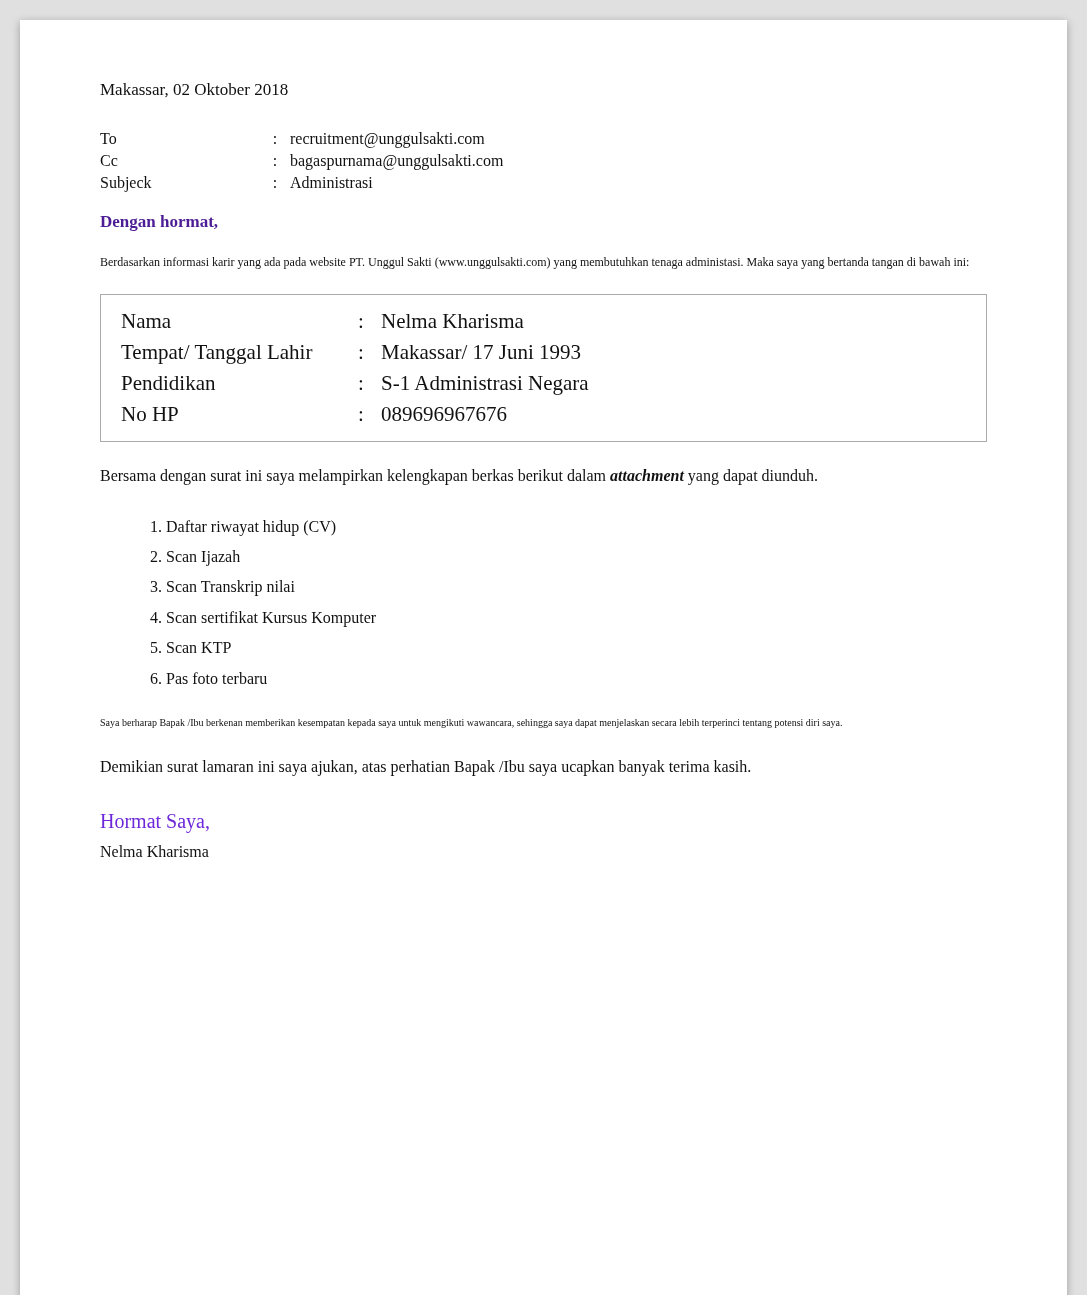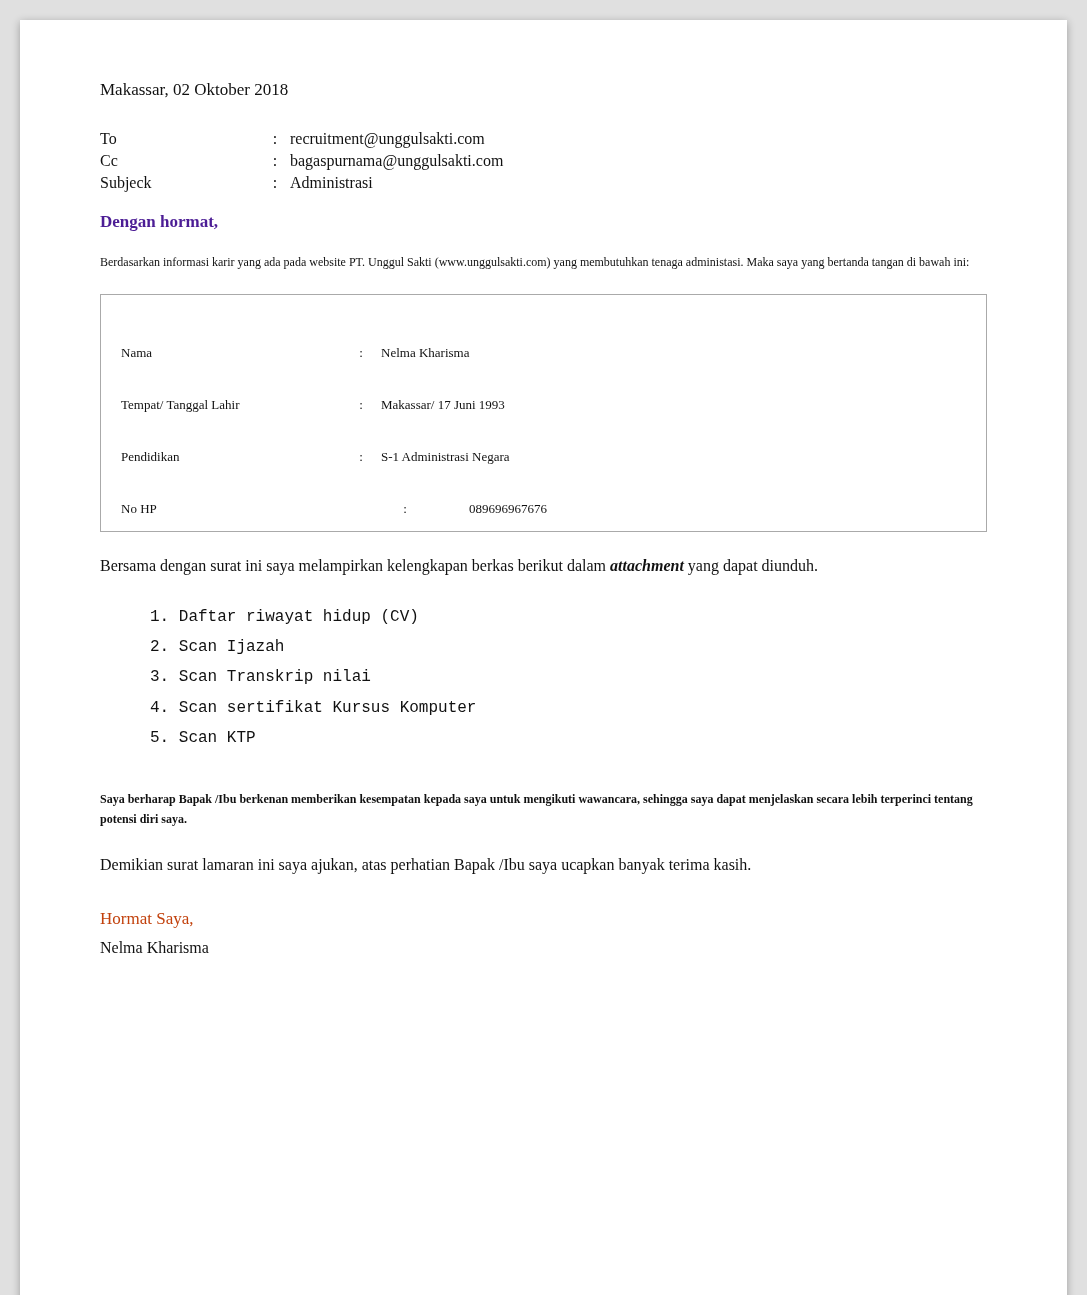--- a/index.html
+++ b/index.html
@@ -82,28 +82,26 @@
       padding: 14px 20px;
       margin-bottom: 20px;
       display: inline-block;
       width: 100%;
     }
 
     .info-row {
       display: flex;
       align-items: baseline;
       margin-bottom: 6px;
-      font-size: 13px;
-      color: #111;
-      margin-top: 36px;
+      font-size: 21px;
+      color: #111;
     }
 
     .info-row:last-child {
       margin-bottom: 0;
-      gap: 44px;
     }
 
     .info-label {
       width: 220px;
       flex-shrink: 0;
     }
 
     .info-colon {
       width: 40px;
       flex-shrink: 0;
@@ -122,49 +120,47 @@
     }
 
     .attachment-paragraph em {
       font-style: italic;
       font-weight: bold;
     }
 
     .numbered-list {
       list-style: none;
       margin-left: 50px;
-      margin-bottom: 35px;
-      font-family: Liberation Mono, monospace;
+      margin-bottom: 20px;
     }
 
     .numbered-list li {
       font-size: 16px;
       line-height: 1.9;
       color: #111;
     }
 
     .closing-paragraph {
-      font-size: 12px;
+      font-size: 10px;
       line-height: 1.7;
       margin-bottom: 22px;
       color: #111;
-      font-weight: bold;
     }
 
     .final-paragraph {
       font-size: 16px;
       line-height: 1.7;
       margin-bottom: 30px;
       color: #111;
     }
 
     .salutation {
-      font-size: 17px;
+      font-size: 20px;
       margin-bottom: 10px;
-      color: #c2410c;
+      color: #6d28d9;
     }
 
     .signature-name {
       font-size: 16px;
       color: #111;
       margin-top: 8px;
     }
   </style>
 </head>
 <body>
@@ -221,20 +217,21 @@
   <p class="attachment-paragraph">
     <span>Bersama dengan surat ini saya melampirkan kelengkapan berkas berikut dalam </span><em>attachment</em><span> yang dapat diunduh.</span>
   </p>
 
   <ul class="numbered-list">
   <li>1. Daftar riwayat hidup (CV)</li>
       <li>2. Scan Ijazah</li>
       <li>3. Scan Transkrip nilai</li>
       <li>4. Scan sertifikat Kursus Komputer</li>
       <li>5. Scan KTP</li>
+      <li>6. Pas foto terbaru</li>
     </ul>
 
   <p class="closing-paragraph">Saya berharap Bapak /Ibu berkenan memberikan kesempatan kepada saya untuk mengikuti wawancara, sehingga saya dapat menjelaskan secara lebih terperinci tentang potensi diri saya.</p>
 
   <p class="final-paragraph">Demikian surat lamaran ini saya ajukan, atas perhatian Bapak /Ibu saya ucapkan banyak terima kasih.</p>
 
   <p class="salutation">Hormat Saya,</p>
 
   <p class="signature-name">Nelma Kharisma</p>
 

